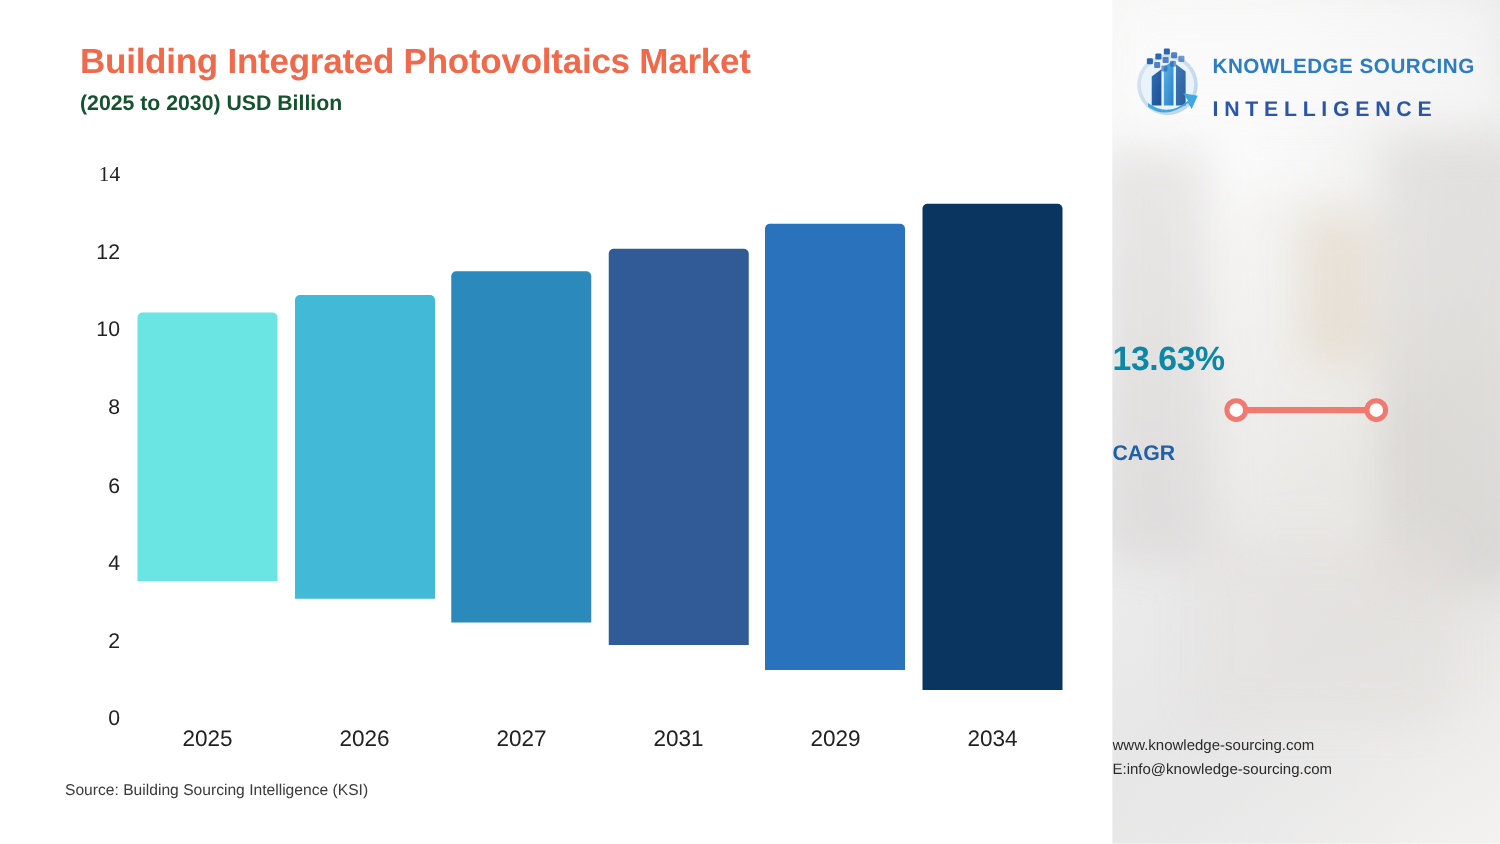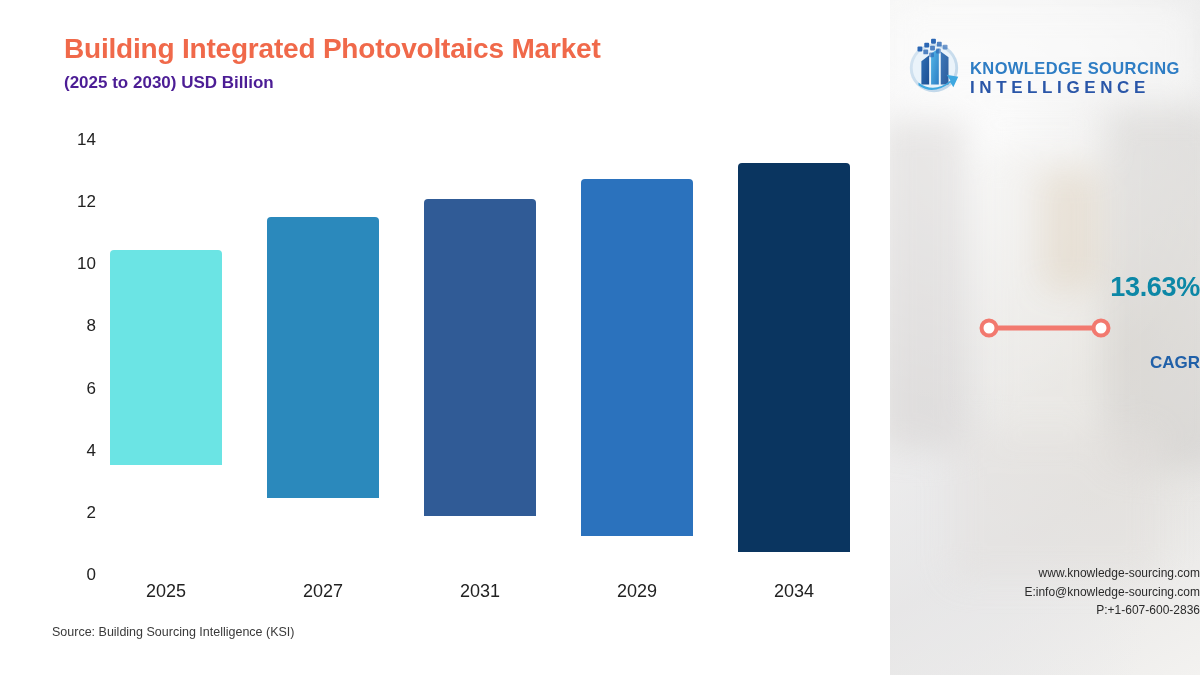--- a/index.html
+++ b/index.html
@@ -16,21 +16,21 @@
     position:absolute;left:0;top:0;width:890px;height:675px;
     background:#ffffff;
   }
   .title{
     position:absolute;left:64px;top:33px;
     font-size:28px;font-weight:bold;color:#F0694A;
     letter-spacing:-0.2px;white-space:nowrap;
   }
   .subtitle{
     position:absolute;left:64px;top:73px;
-    font-size:17px;font-weight:bold;color:#4c1d95;
+    font-size:17px;font-weight:bold;color:#14532d;
     white-space:nowrap;
   }
   .plot{
     position:absolute;left:110px;top:140px;width:740px;height:435px;
   }
   .ytick{
     position:absolute;right:100%;margin-right:14px;
     transform:translateY(-50%);
     font-size:17px;color:#222;white-space:nowrap;
     text-align:right;
@@ -84,41 +84,41 @@
     display:flex;align-items:flex-end;
   }
   .logo-mark{width:62px;height:62px;flex:none;}
   .logo-text{margin-left:6px;line-height:1;}
   .logo-l1{
     font-size:16.5px;font-weight:bold;color:#2E7DC4;letter-spacing:.4px;
     white-space:nowrap;
   }
   .logo-l2{
     font-size:17px;font-weight:bold;color:#2A56A8;letter-spacing:4.6px;
-    white-space:nowrap;margin-top:3px;
+    white-space:nowrap;margin-top:18px;
   }
 
   .cagr-block{
-    position:absolute;left:0;top:272px;width:310px;text-align:right;
+    position:absolute;left:0;top:272px;width:310px;text-align:left;
   }
   .cagr-pct{
     font-size:27px;font-weight:bold;color:#0C87A6;letter-spacing:-.3px;
   }
   .dumbbell{
     margin:14px auto 14px auto;width:140px;height:22px;display:block;
   }
   .cagr-label{
     font-size:17px;font-weight:bold;color:#2060A8;line-height:1.22;
   }
   .cagr-range{
     font-size:25px;font-weight:bold;color:#2060A8;line-height:1.22;
   }
 
   .contact{
-    position:absolute;left:0;top:564px;width:310px;text-align:right;
+    position:absolute;left:0;top:587px;width:310px;text-align:left;
     font-size:12px;color:#2b2b2b;line-height:1.55;
   }
 </style>
 </head>
 <body>
 
 <div class="canvas">
 
   <div class="left-panel">
 
@@ -127,26 +127,30 @@
 
     <div class="plot">
       <div id="yaxis">
           <div class="ytick" style="top: 435px;">0</div>
           <div class="ytick" style="top: 372.857px;">2</div>
           <div class="ytick" style="top: 310.714px;">4</div>
           <div class="ytick" style="top: 248.571px;">6</div>
           <div class="ytick" style="top: 186.429px;">8</div>
           <div class="ytick" style="top: 124.286px;">10</div>
           <div class="ytick" style="top: 62.1429px;">12</div>
-          <div class="ytick" style="top: 0px;">14</div>
+          <div class="ytick" style="top: 0px; font-family: Liberation Serif, serif;">14</div>
         </div>
       <div class="bars" id="bars">
           <div class="bar-slot">
             <div class="bar" title="2025: 6.95" style="height: 215.946px; background: rgb(107, 228, 228);"></div>
             <div class="xtick">2025</div>
+          </div>
+          <div class="bar-slot">
+            <div class="bar" title="2026: 7.8" style="height: 242.357px; background: rgb(67, 185, 216);"></div>
+            <div class="xtick">2026</div>
           </div>
           <div class="bar-slot">
             <div class="bar" title="2027: 9.05" style="height: 281.196px; background: rgb(43, 137, 188);"></div>
             <div class="xtick">2027</div>
           </div>
           <div class="bar-slot">
             <div class="bar" title="2028: 10.2" style="height: 316.929px; background: rgb(48, 91, 150);"></div>
             <div class="xtick">2031</div>
           </div>
           <div class="bar-slot">
@@ -219,16 +223,15 @@
         <line x1="14" y1="11" x2="126" y2="11" stroke="#F2796F" stroke-width="5" stroke-linecap="round"></line>
         <circle cx="14" cy="11" r="7.5" fill="#ffffff" stroke="#F2796F" stroke-width="4"></circle>
         <circle cx="126" cy="11" r="7.5" fill="#ffffff" stroke="#F2796F" stroke-width="4"></circle>
       </svg>
       <div class="cagr-label">CAGR</div>
     </div>
 
     <div class="contact">
       <div>www.knowledge-sourcing.com</div>
       <div>E:info@knowledge-sourcing.com</div>
-      <div>P:+1-607-600-2836</div>
     </div>
   </div>
 </div>
 
 </body></html>

